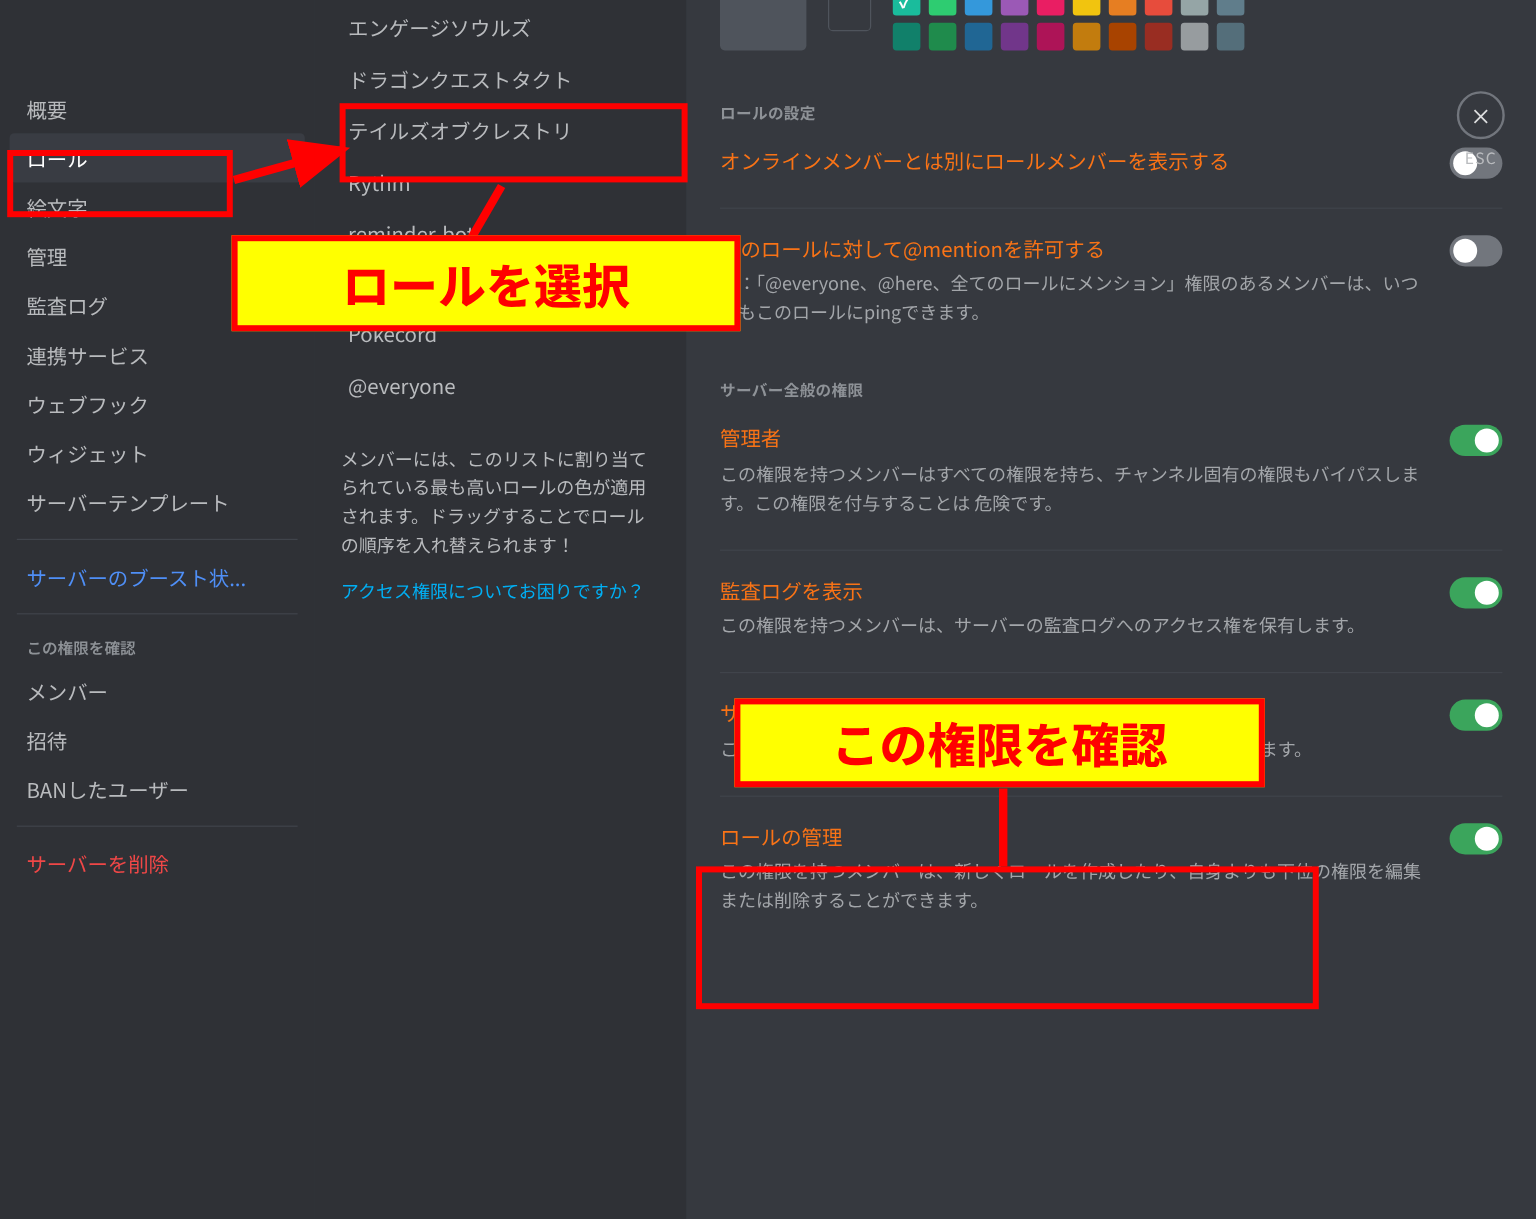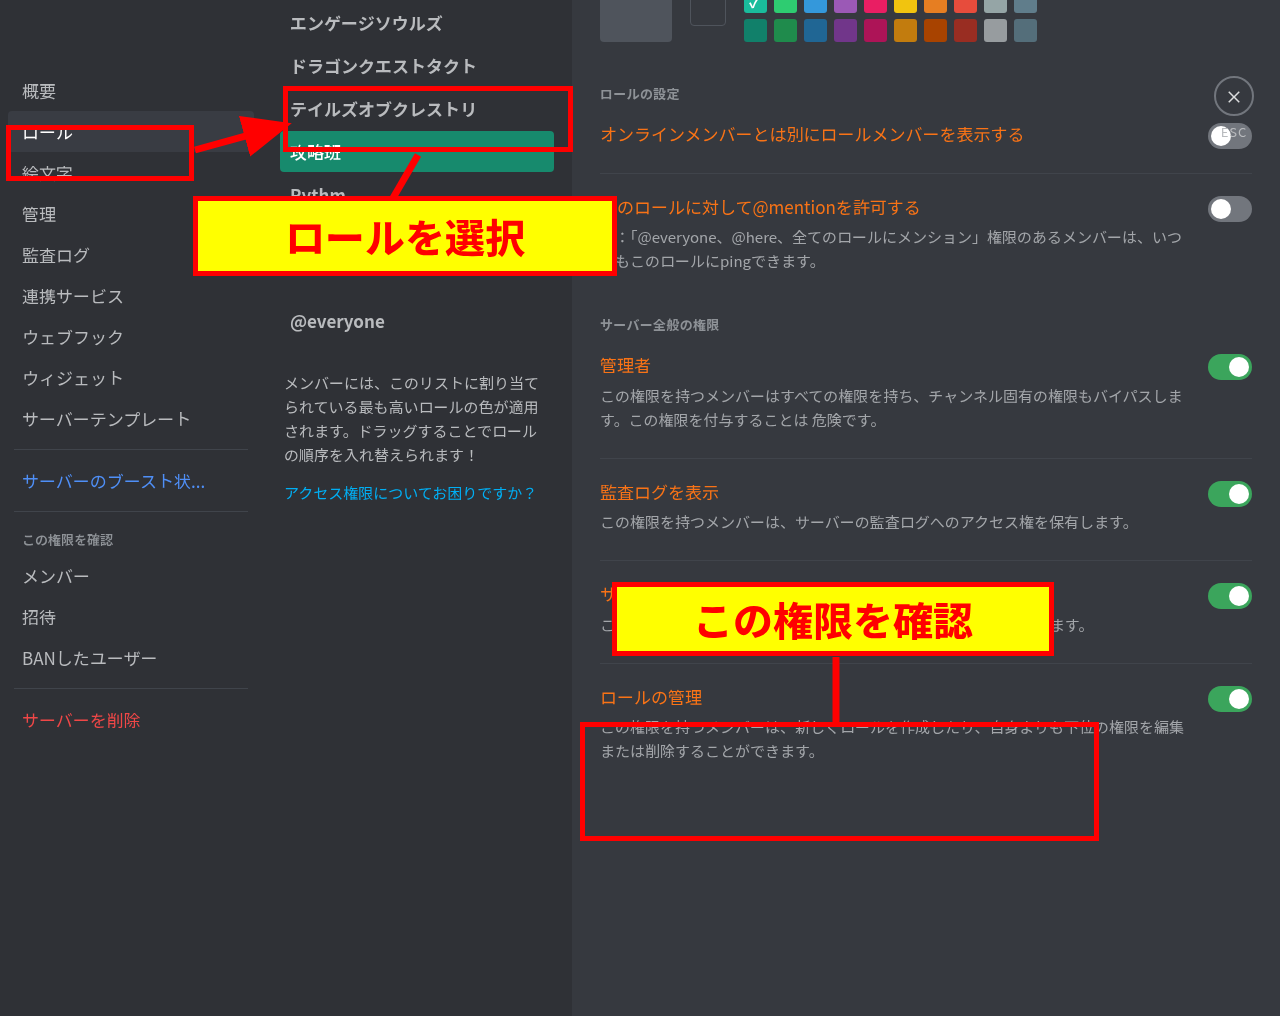--- a/index.html
+++ b/index.html
@@ -10,21 +10,21 @@
   .sidebar { width: 262px; background: #2f3136; height: 100%; padding-top: 70px; }
   .sidebar-section-title { color: #8e9297; font-size: 13px; font-weight: 600; padding: 8px 22px 6px; }
   .sidebar-item { color: #b9bbbe; padding: 8px 22px; font-size: 17px; cursor: pointer; }
   .sidebar-item.active { background: #393c43; color: #fff; border-radius: 4px; margin: 0 8px; padding: 8px 14px; }
   .sidebar-item.boost { color: #4f8ff7; font-size: 17px; }
   .sidebar-item.delete { color: #f04747; font-size: 17px; }
   .sidebar hr { border: none; border-top: 1px solid #40444b; margin: 10px 14px; }
 
   
   .role-col { width: 310px; background: #2f3136; height: 100%; padding: 0 18px 0 18px; }
-  .role-item { color: #b9bbbe; padding: 8px 10px; margin: 2px 0; font-size: 17px; cursor: pointer; border-radius:4px;font-weight:bold; }
+  .role-item { color: #b9bbbe; padding: 8px 10px; margin: 2px 0; font-size: 17px; cursor: pointer; border-radius:4px; }
   .role-item.selected { background: #178a6d; color: #fff; font-weight: 500; }
   .role-help { color: #b9bbbe; font-size: 15px; line-height: 1.6; margin: 30px 4px 14px; }
   .role-link { color: #00aff4; font-size: 15px; cursor: pointer; line-height:1.6; margin: 0 4px;}
 
   
   .main { flex: 1; background: #36393f; padding: 0 28px; position: relative; }
 
   
   .swatch-area { display: flex; gap: 18px; margin-top: 0; align-items:flex-start;}
   .big-swatch { width: 72px; height: 52px; background: #4f545c; border-radius:4px; margin-top:-10px;}
@@ -79,25 +79,25 @@
   <div class="sidebar-item">招待</div>
   <div class="sidebar-item">BANしたユーザー</div>
   <hr>
   <div class="sidebar-item delete">サーバーを削除</div>
 </div>
 
 <div class="role-col">
   <div class="role-item">エンゲージソウルズ</div>
   <div class="role-item">ドラゴンクエストタクト</div>
   <div class="role-item">テイルズオブクレストリ</div>
-  <div class="role-item selected">攻略班</div>
   <div class="role-item">Rythm</div>
   <div class="role-item">reminder-bot</div>
   <div class="role-item" style="height:18px"></div>
   <div class="role-item" style="height:18px"></div>
+  <div class="role-item">Pokecord</div>
   <div class="role-item">@everyone</div>
 
   <div class="role-help">メンバーには、このリストに割り当てられている最も高いロールの色が適用されます。ドラッグすることでロールの順序を入れ替えられます！</div>
   <div class="role-link">アクセス権限についてお困りですか？</div>
 </div>
 
 <div class="main">
 
   <div class="swatch-area">
     <div class="big-swatch"></div>

